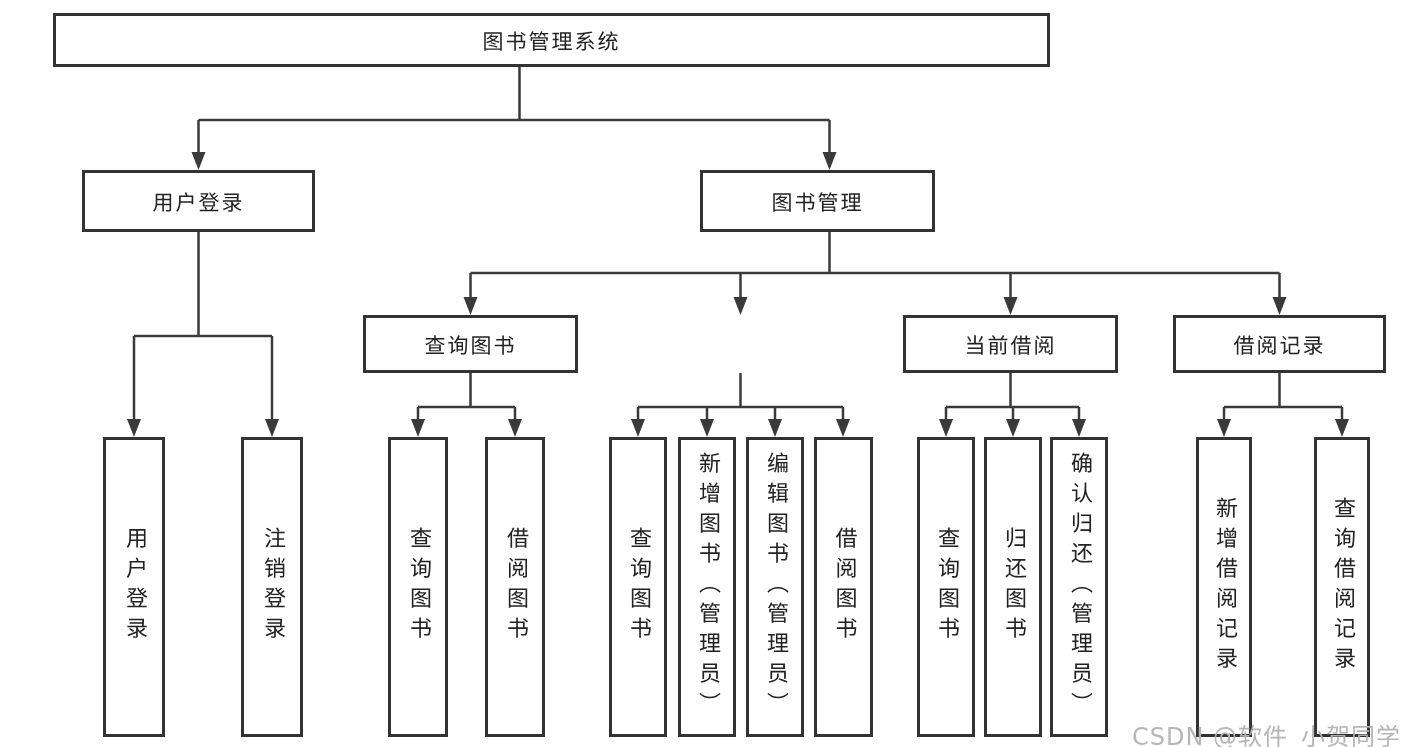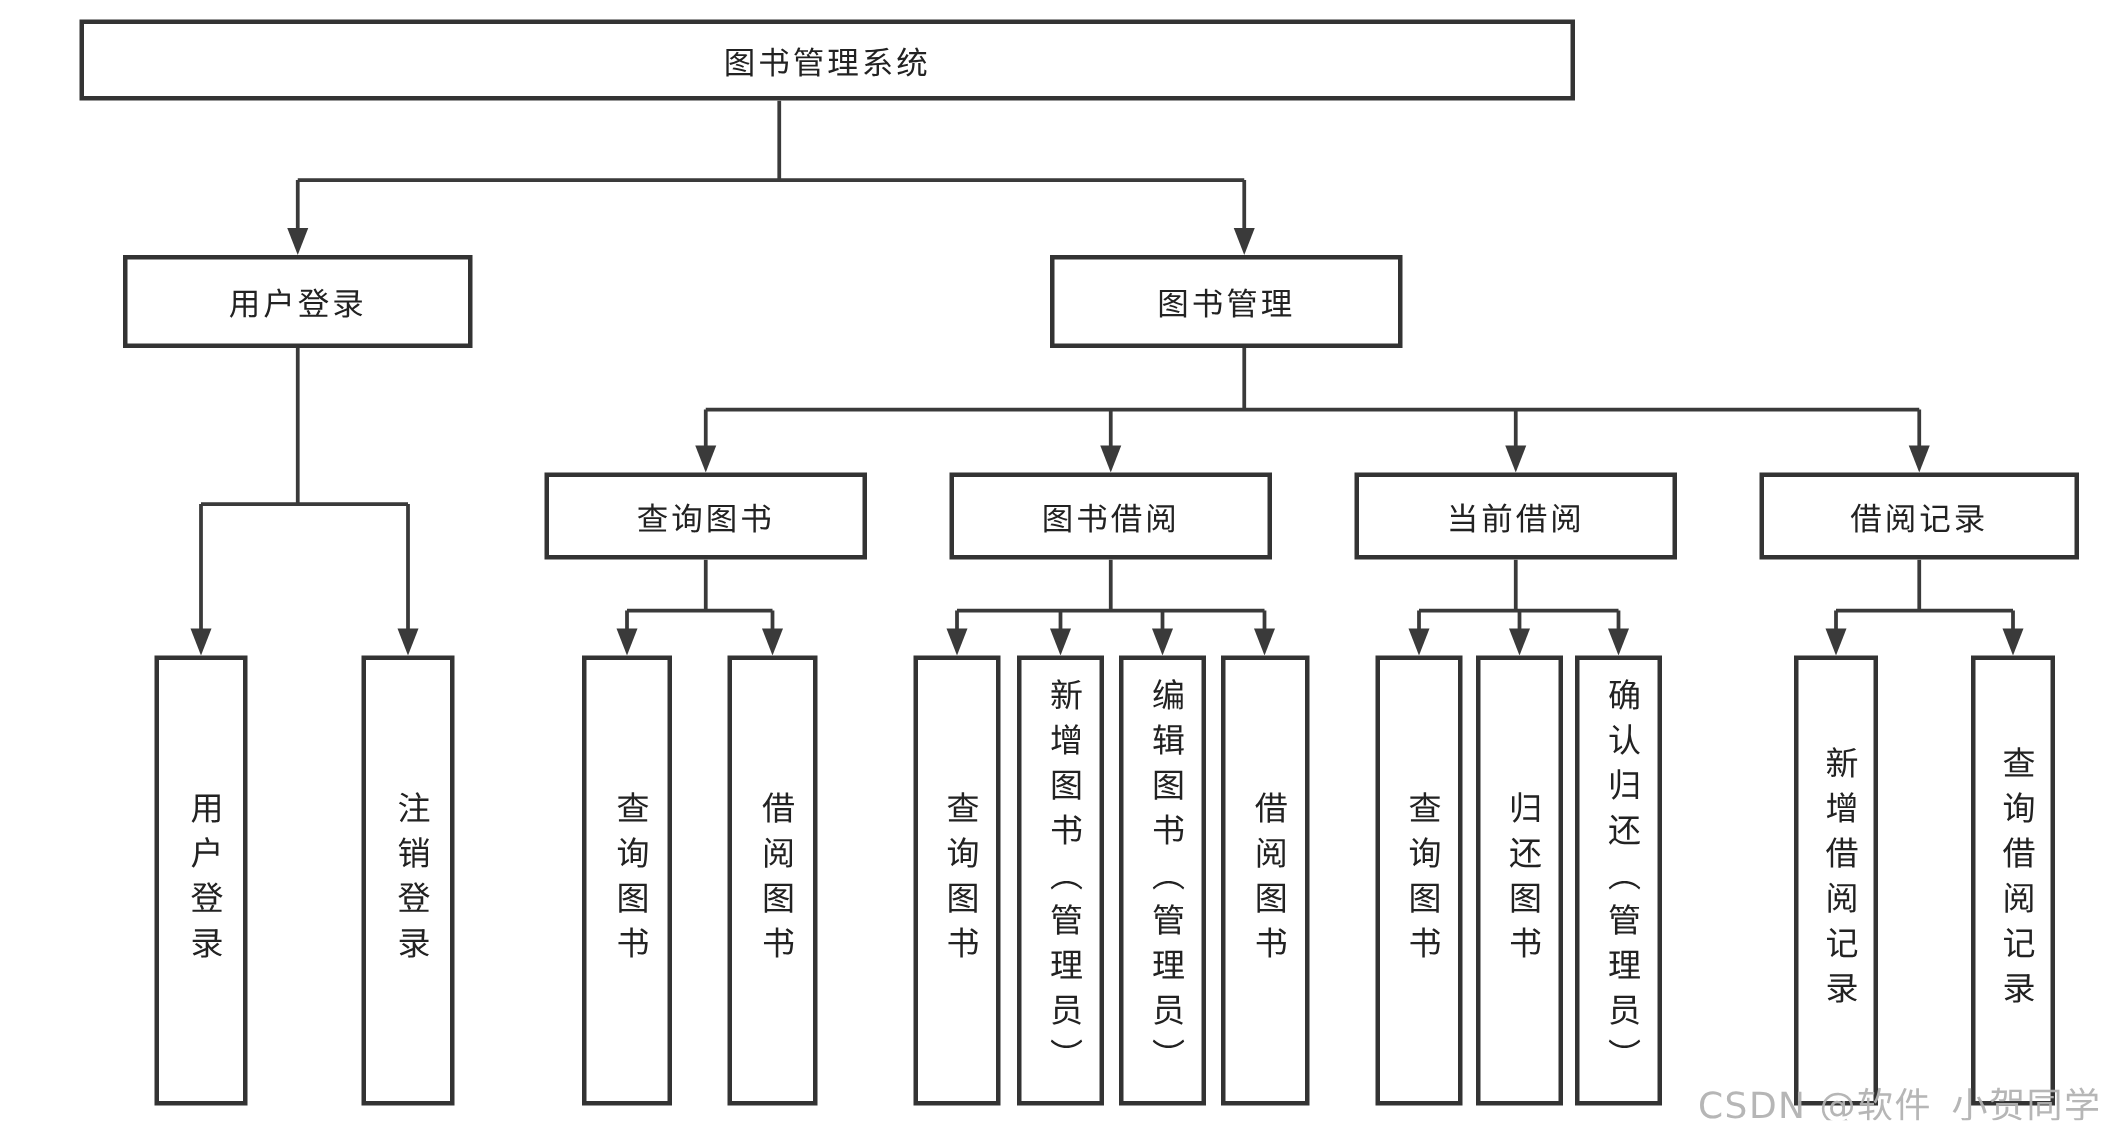--- a/index.html
+++ b/index.html
@@ -131,23 +131,20 @@
   <div class="box n-user">
     <span class="h-label">用户登录</span>
   </div>
   <div class="box n-mgmt">
     <span class="h-label">图书管理</span>
   </div>
 
   <div class="box n-newrec">
     <span class="h-label">查询图书</span>
   </div>
-  <div class="box n-borrow">
-    <span class="h-label">图书借阅</span>
-  </div>
   <div class="box n-cur">
     <span class="h-label">当前借阅</span>
   </div>
   <div class="box n-rec">
     <span class="h-label">借阅记录</span>
   </div>
 
   <div class="box v-box l-u1">用户登录</div>
   <div class="box v-box l-u2">注销登录</div>
 

